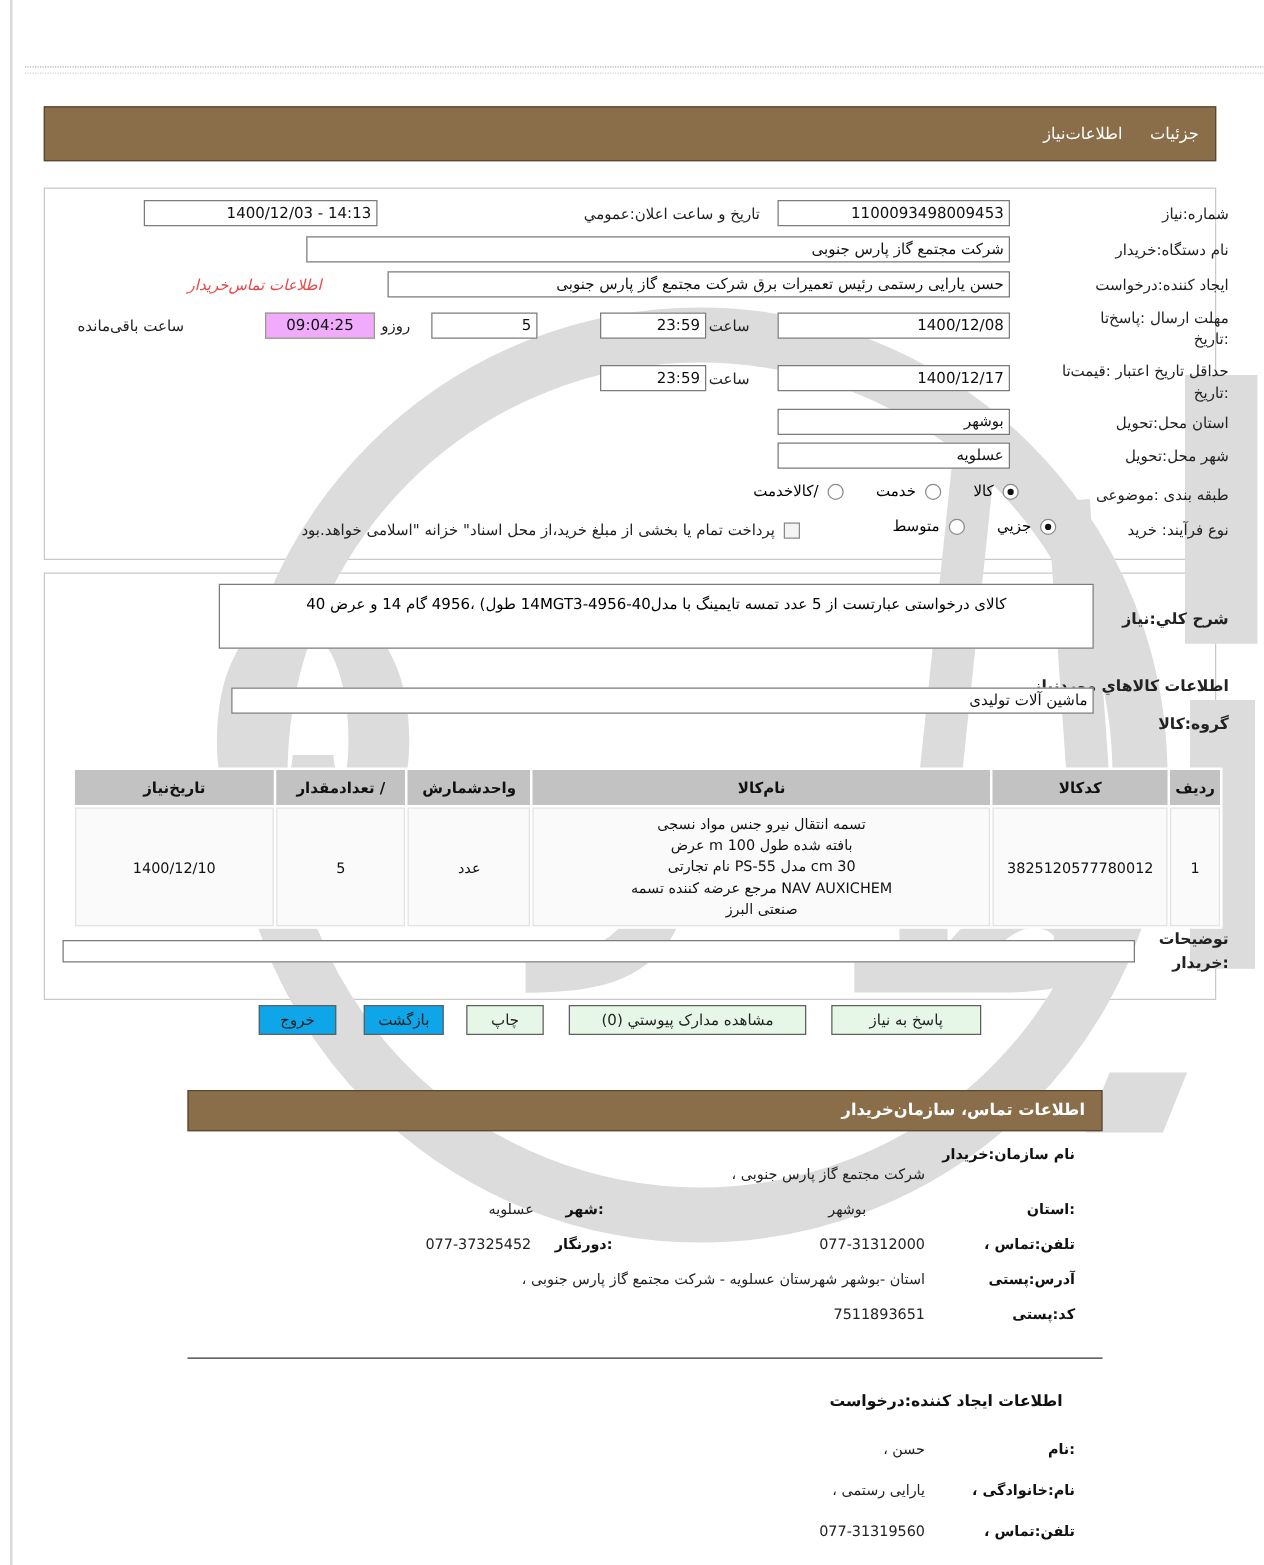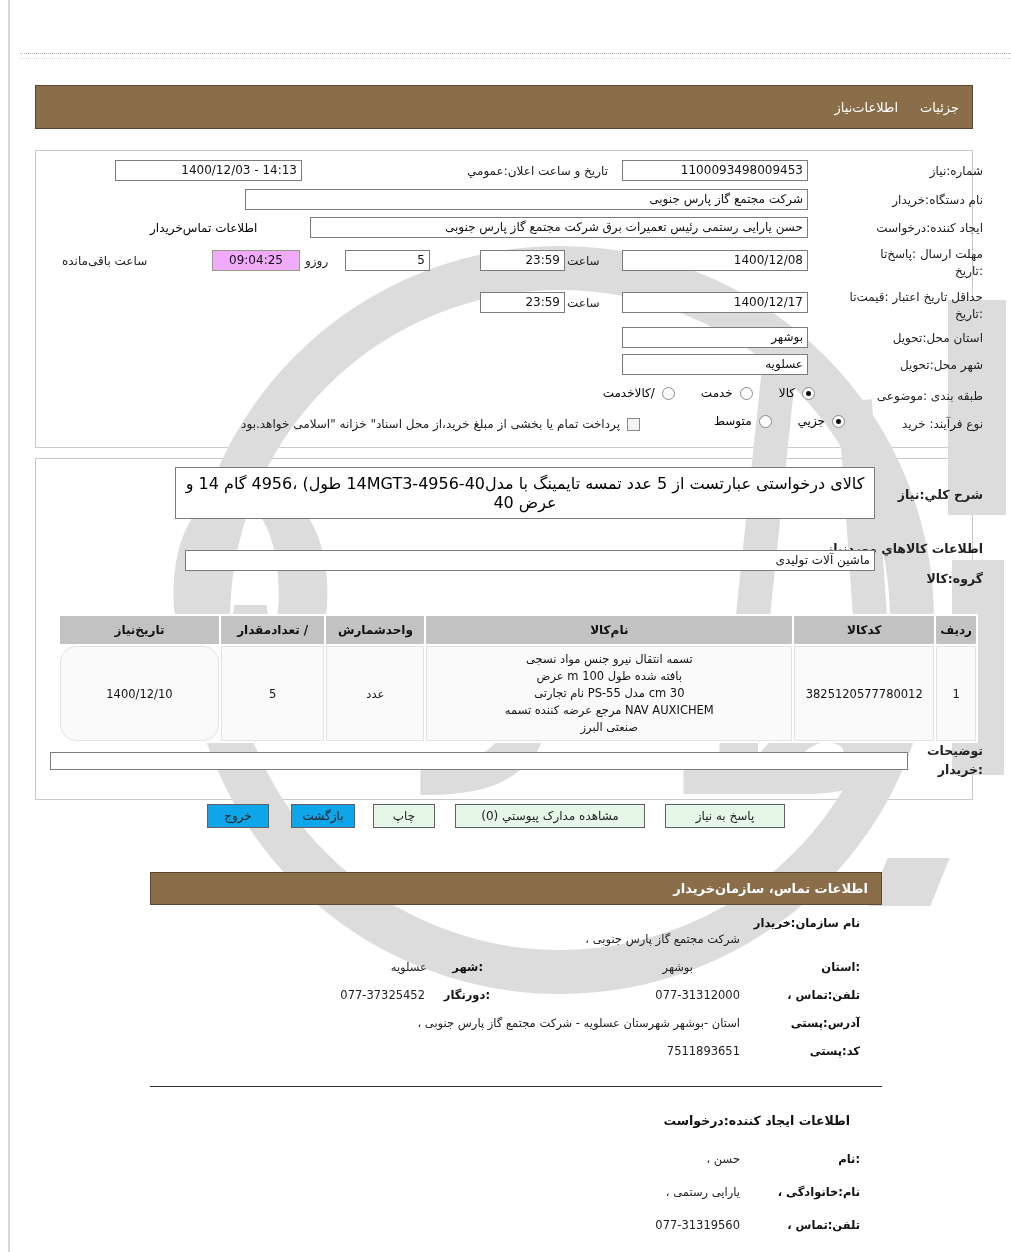--- a/index.html
+++ b/index.html
@@ -24,32 +24,32 @@
 
   .panel { position:absolute; z-index:1; background:#fff; border:1px solid #c9c9c9; }
 
   .lbl { position:absolute; z-index:10; font-size:12px; color:#222; white-space:nowrap; }
   .lbl.b { font-weight:bold; font-size:12.5px; }
   .box { position:absolute; z-index:10; background:#fff; border:1px solid #7b7b7b; height:21px;
          font-size:12px; color:#111; padding:0 4px; line-height:19px; white-space:nowrap; overflow:hidden; }
   .box.num { direction:ltr; text-align:right; }
   .box.fa  { text-align:right; }
   .box.hl  { background:#f0abfc; border-color:#9a9a7e; text-align:center; }
-  .link { position:absolute; z-index:10; font-size:12px; color:#000000; white-space:nowrap; cursor:pointer; }
+  .link { position:absolute; z-index:10; font-size:12px; color:#ef4444; white-space:nowrap; cursor:pointer;font-style:italic; }
 
   .radio { width:13px; height:13px; border:1px solid #8a8a8a; border-radius:50%; background:#fdfdfd; display:inline-block; position:relative; }
   .radio.sel::after { content:""; position:absolute; left:3px; top:3px; width:5px; height:5px; border-radius:50%; background:#111; }
   .radrow { position:absolute; z-index:10; display:flex; align-items:center; }
   .radpair { display:flex; align-items:center; margin-left:26px; }
   .radpair .radio { margin-left:7px; }
   .radpair span { font-size:12px; }
   .chk { position:absolute; z-index:10; width:13px; height:13px; border:1px solid #8a8a8a; background:#f4f4f4; }
 
   .descbox { position:absolute; z-index:10; background:#fff; border:1px solid #7b7b7b;
-             font-size:16px; text-align:center; padding-top:6px; line-height:19px; }
+             font-size:12px; text-align:center; padding-top:6px; line-height:19px; }
 
   
   .gtable { position:absolute; z-index:10; border-collapse:separate; border-spacing:2px; background:#fff; }
   .gtable th { background:#c2c2c2; font-size:12px; font-weight:bold; height:28px; padding:0 4px; color:#111; }
   .gtable td { background:#fafafa; border:1px solid #e3e3e3; font-size:11.5px; text-align:center; vertical-align:middle; padding:4px 3px; color:#111; }
   .namecell div { line-height:17px; }
 
   
   .btnrow { position:absolute; z-index:10; top:804px; left:207px; display:flex; direction:rtl; }
   .btn { height:24px; border:1px solid #5f5f5f; font-size:12px; color:#222; display:flex; align-items:center; justify-content:center; cursor:pointer; font-family:"DejaVu Sans", sans-serif; }
@@ -190,21 +190,21 @@
         <td style="direction:ltr;">3825120577780012</td>
         <td class="namecell">
           <div>تسمه انتقال نیرو جنس مواد نسجی</div>
           <div>بافته شده طول 100 m عرض</div>
           <div>30 cm مدل PS-55 نام تجارتی</div>
           <div>NAV AUXICHEM مرجع عرضه کننده تسمه</div>
           <div>صنعتی البرز</div>
         </td>
         <td>عدد</td>
         <td>5</td>
-        <td style="direction:ltr;border-radius:16px;">1400/12/10</td>
+        <td style="direction:ltr;">1400/12/10</td>
       </tr>
     </tbody>
   </table>
 
   <span class="lbl b" style="top:743px; right:28px;">توضیحات</span>
   <span class="lbl b" style="top:762px; right:28px;">:خریدار</span>
   <div class="box fa" style="left:50px; top:752px; width:858px; height:18px;"></div>
 
   <div class="btnrow">
     <button class="btn green" style="width:120px; margin-left:20px;">پاسخ به نیاز</button>

